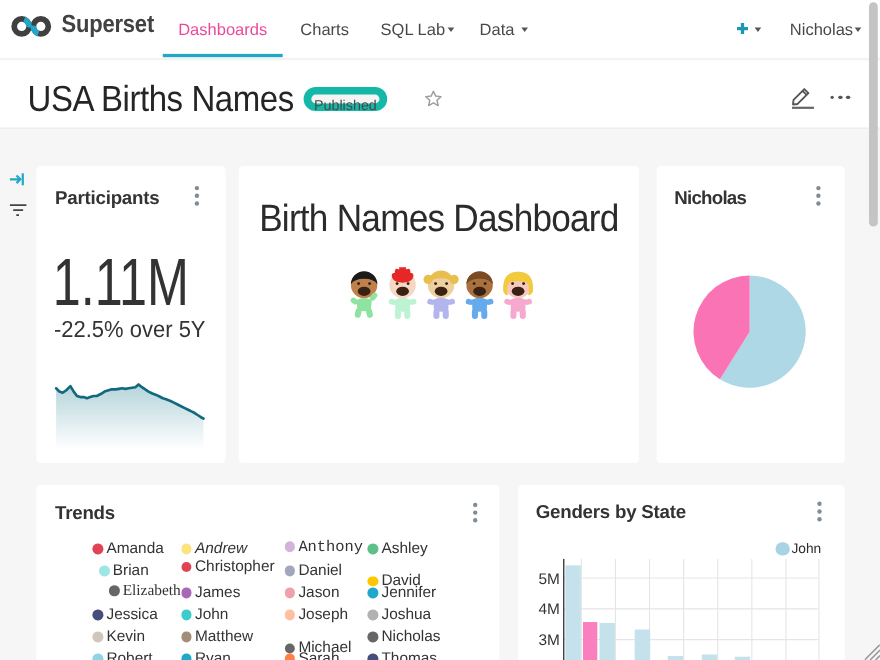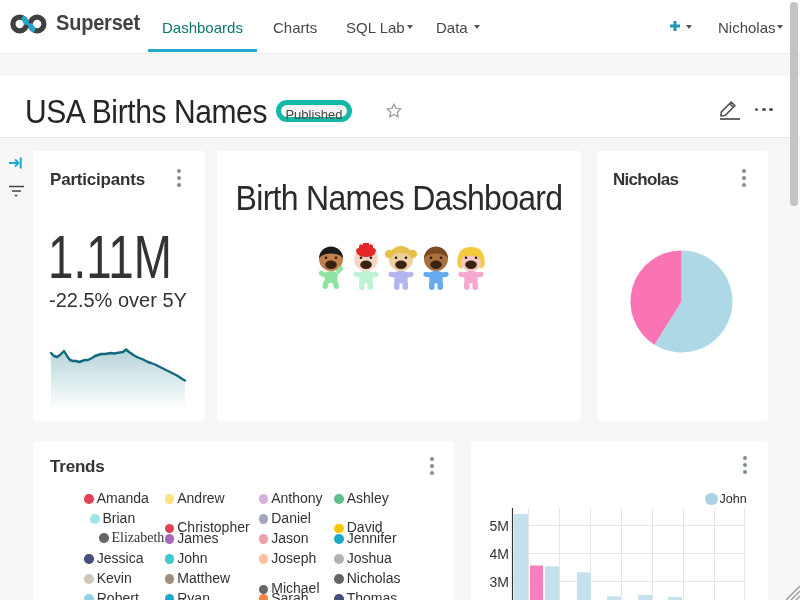--- a/index.html
+++ b/index.html
@@ -5,57 +5,57 @@
   * { margin:0; padding:0; box-sizing:border-box; }
   html,body { width:800px; height:600px; overflow:hidden; background:#F6F6F6;
     font-family:"Liberation Sans", sans-serif; }
   .abs { position:absolute; }
   #navbar { position:absolute; left:0; top:0; width:800px; height:54px; background:#fff;
     border-bottom:1px solid #EDEDED; }
   .navlink { position:absolute; top:18.5px; font-size:15px; color:#484848; white-space:nowrap; }
   .caret { position:absolute; width:0; height:0; border-left:3.5px solid transparent;
     border-right:3.5px solid transparent; border-top:4.5px solid #555; }
   #hdr { position:absolute; left:0; top:55px; width:800px; height:62px; background:#fff;
-    border-bottom:1px solid #E9E9E9;margin-top:21px; }
+    border-bottom:1px solid #E9E9E9; }
   .card { position:absolute; background:#fff; border-radius:4px; }
   .ctitle { position:absolute; font-size:17px; font-weight:600; color:#333; letter-spacing:-0.2px; }
   .kebab { position:absolute; width:4px; }
   .kebab div { width:4px; height:4px; border-radius:50%; background:#808D96; margin-bottom:3px; }
   .leg { position:absolute; font-size:14px; color:#333; white-space:nowrap; }
   .leg .dot { display:inline-block; width:9.5px; height:9.5px; border-radius:50%; margin-right:3px; vertical-align:-1px; }
 </style>
 </head>
 <body>
 
 <div id="navbar">
   <svg class="abs" style="left:9px;top:13px" width="40" height="24" viewBox="0 0 40 24">
     <circle cx="10.7" cy="11" r="6.8" fill="none" stroke="#404040" stroke-width="5.2"></circle>
     <circle cx="28.1" cy="11" r="6.8" fill="none" stroke="#404040" stroke-width="5.2"></circle>
     <path d="M 13.0 4.75 A 6.8 6.8 0 0 1 17.35 11.9" fill="none" stroke="#20A7C9" stroke-width="5.2"></path>
     <path d="M 21.35 10.3 A 6.8 6.8 0 0 0 25.9 17.4" fill="none" stroke="#20A7C9" stroke-width="5.2"></path>
   </svg>
   <div class="abs" style="left:56px;top:13px;font-size:20px;font-weight:bold;color:#424242;letter-spacing:-0.2px;white-space:nowrap;transform:scaleY(1.12);transform-origin:left bottom;">Superset</div>
-  <div class="navlink" style="left:162px;color:#0f766e;">Dashboards</div>
+  <div class="navlink" style="left:162px;color:#ec4899;">Dashboards</div>
   <div class="navlink" style="left:273px;">Charts</div>
   <div class="navlink" style="left:346px;">SQL Lab</div>
   <span class="caret" style="left:407px;top:25px;"></span>
   <div class="navlink" style="left:436px;">Data</div>
   <span class="caret" style="left:474px;top:25px;"></span>
   <svg class="abs" style="left:669px;top:20px" width="12" height="12" viewBox="0 0 12 12">
     <path d="M6 1 V11 M1 6 H11" stroke="#1C96B6" stroke-width="3"></path>
   </svg>
   <span class="caret" style="left:685.5px;top:25px;"></span>
   <div class="navlink" style="left:718px;">Nicholas</div>
   <span class="caret" style="left:777px;top:25px;"></span>
   <div class="abs" style="left:148px;top:49px;width:109px;height:3px;background:#20A7C9;"></div>
 </div>
 
 <div id="hdr">
   <div class="abs" style="left:25px;top:19px;font-size:30px;font-weight:500;color:#252525;letter-spacing:-0.4px;transform:scaleY(1.1);transform-origin:left center;">USA Births Names</div>
-  <div class="abs" style="left:276px;top:24px;width:76px;height:22px;background:#F4F4F4;border:5px solid #14b8a6;border-radius:11px;text-align:center;line-height:20px;font-size:13px;color:#484848;">Published</div>
+  <div class="abs" style="left:276px;top:24px;width:76px;height:22px;background:#F4F4F4;border:7px solid #14b8a6;border-radius:11px;text-align:center;line-height:20px;font-size:13px;color:#484848;">Published</div>
   <svg class="abs" style="left:384px;top:25px" width="20" height="20" viewBox="0 0 24 24">
     <path d="M12 3.5 l2.47 5.33 5.83.62 -4.35 3.94 1.2 5.74 L12 16.2 l-5.15 2.93 1.2-5.74 -4.35-3.94 5.83-.62 Z" fill="none" stroke="#9E9E9E" stroke-width="1.6" stroke-linejoin="round"></path>
   </svg>
   <svg class="abs" style="left:719px;top:22px" width="22" height="20" viewBox="0 0 22 20">
     <path d="M2.4 13.8 L12.2 4 l3.7 3.7 L6.1 17.5 l-4.2 0.5 Z M10.6 5.6 l3.7 3.7" fill="none" stroke="#555" stroke-width="1.7" stroke-linejoin="round"></path>
   </svg>
   <div class="abs" style="left:720px;top:41.5px;width:20px;height:2px;background:#666;"></div>
   <div class="abs" style="left:754.5px;top:31.5px;font-size:0;">
     <div style="display:inline-block;width:3.6px;height:3.6px;border-radius:50%;background:#555;margin-right:3.9px;"></div>
     <div style="display:inline-block;width:3.6px;height:3.6px;border-radius:50%;background:#555;margin-right:3.9px;"></div>
@@ -175,25 +175,25 @@
 
 <div class="card" style="left:33px;top:441px;width:421px;height:220px;">
   <div class="ctitle" style="left:17px;top:16px;">Trends</div>
   <div class="kebab" style="left:397px;top:16px;">
       <div></div>
       <div></div>
       <div></div>
     </div>
   <div id="legend">
       <div class="leg" style="left:51.25px;top:48.5px;"><span class="dot" style="background:#E04355"></span>Amanda</div>
-      <div class="leg" style="left:131.75px;top:48.5px;"><span class="dot" style="background:#FDE380"></span>Andrew</div>
-      <div class="leg" style="left:225.75px;top:48.5px;"><span class="dot" style="background:#D3B3DA"></span>Anthony</div>
+      <div class="leg" style="left:131.75px;top:48.5px;font-style:italic;"><span class="dot" style="background:#FDE380"></span>Andrew</div>
+      <div class="leg" style="left:225.75px;top:48.5px;font-family:Liberation Mono, monospace;"><span class="dot" style="background:#D3B3DA"></span>Anthony</div>
       <div class="leg" style="left:301.25px;top:48.5px;"><span class="dot" style="background:#5AC189"></span>Ashley</div>
       <div class="leg" style="left:57px;top:68.5px;"><span class="dot" style="background:#9EE5E5"></span>Brian</div>
-      <div class="leg" style="left:131.75px;top:78px;"><span class="dot" style="background:#E04355"></span>Christopher</div>
+      <div class="leg" style="left:131.75px;top:65px;"><span class="dot" style="background:#E04355"></span>Christopher</div>
       <div class="leg" style="left:225.75px;top:68.5px;"><span class="dot" style="background:#A1A6BD"></span>Daniel</div>
       <div class="leg" style="left:301.25px;top:78px;"><span class="dot" style="background:#FCC700"></span>David</div>
       <div class="leg" style="left:66px;top:88.5px;font-family:Liberation Serif, serif;"><span class="dot" style="background:#666666"></span>Elizabeth</div>
       <div class="leg" style="left:131.75px;top:88.5px;"><span class="dot" style="background:#A868B7"></span>James</div>
       <div class="leg" style="left:225.75px;top:88.5px;"><span class="dot" style="background:#EFA1AA"></span>Jason</div>
       <div class="leg" style="left:301.25px;top:88.5px;"><span class="dot" style="background:#1FA8C9"></span>Jennifer</div>
       <div class="leg" style="left:51.25px;top:108.5px;"><span class="dot" style="background:#454E7C"></span>Jessica</div>
       <div class="leg" style="left:131.75px;top:108.5px;"><span class="dot" style="background:#3CCCCB"></span>John</div>
       <div class="leg" style="left:225.75px;top:108.5px;"><span class="dot" style="background:#FEC0A1"></span>Joseph</div>
       <div class="leg" style="left:301.25px;top:108.5px;"><span class="dot" style="background:#B2B2B2"></span>Joshua</div>
@@ -202,20 +202,21 @@
       <div class="leg" style="left:225.75px;top:139px;"><span class="dot" style="background:#666666"></span>Michael</div>
       <div class="leg" style="left:301.25px;top:128.5px;"><span class="dot" style="background:#666666"></span>Nicholas</div>
       <div class="leg" style="left:51.25px;top:148.5px;"><span class="dot" style="background:#8FD3E4"></span>Robert</div>
       <div class="leg" style="left:131.75px;top:148.5px;"><span class="dot" style="background:#1FA8C9"></span>Ryan</div>
       <div class="leg" style="left:225.75px;top:148.5px;"><span class="dot" style="background:#FF7F44"></span>Sarah</div>
       <div class="leg" style="left:301.25px;top:148.5px;"><span class="dot" style="background:#454E7C"></span>Thomas</div>
     </div>
 </div>
 
 <div class="card" style="left:471px;top:441px;width:297px;height:220px;">
+  <div class="ctitle" style="left:16px;top:15px;">Genders by State</div>
   <div class="kebab" style="left:272px;top:15px;">
       <div></div>
       <div></div>
       <div></div>
     </div>
   <div class="abs" style="left:234px;top:51.5px;width:12.5px;height:12.5px;border-radius:50%;background:#A8D3E2;"></div>
   <div class="abs" style="left:248.5px;top:51px;font-size:12.5px;color:#2b2b2b;">John</div>
   <svg class="abs" style="left:0px;top:67px" width="297px" height="153" viewBox="0 0 297 153">
 
     <g stroke="#E5E5E5" stroke-width="1">

